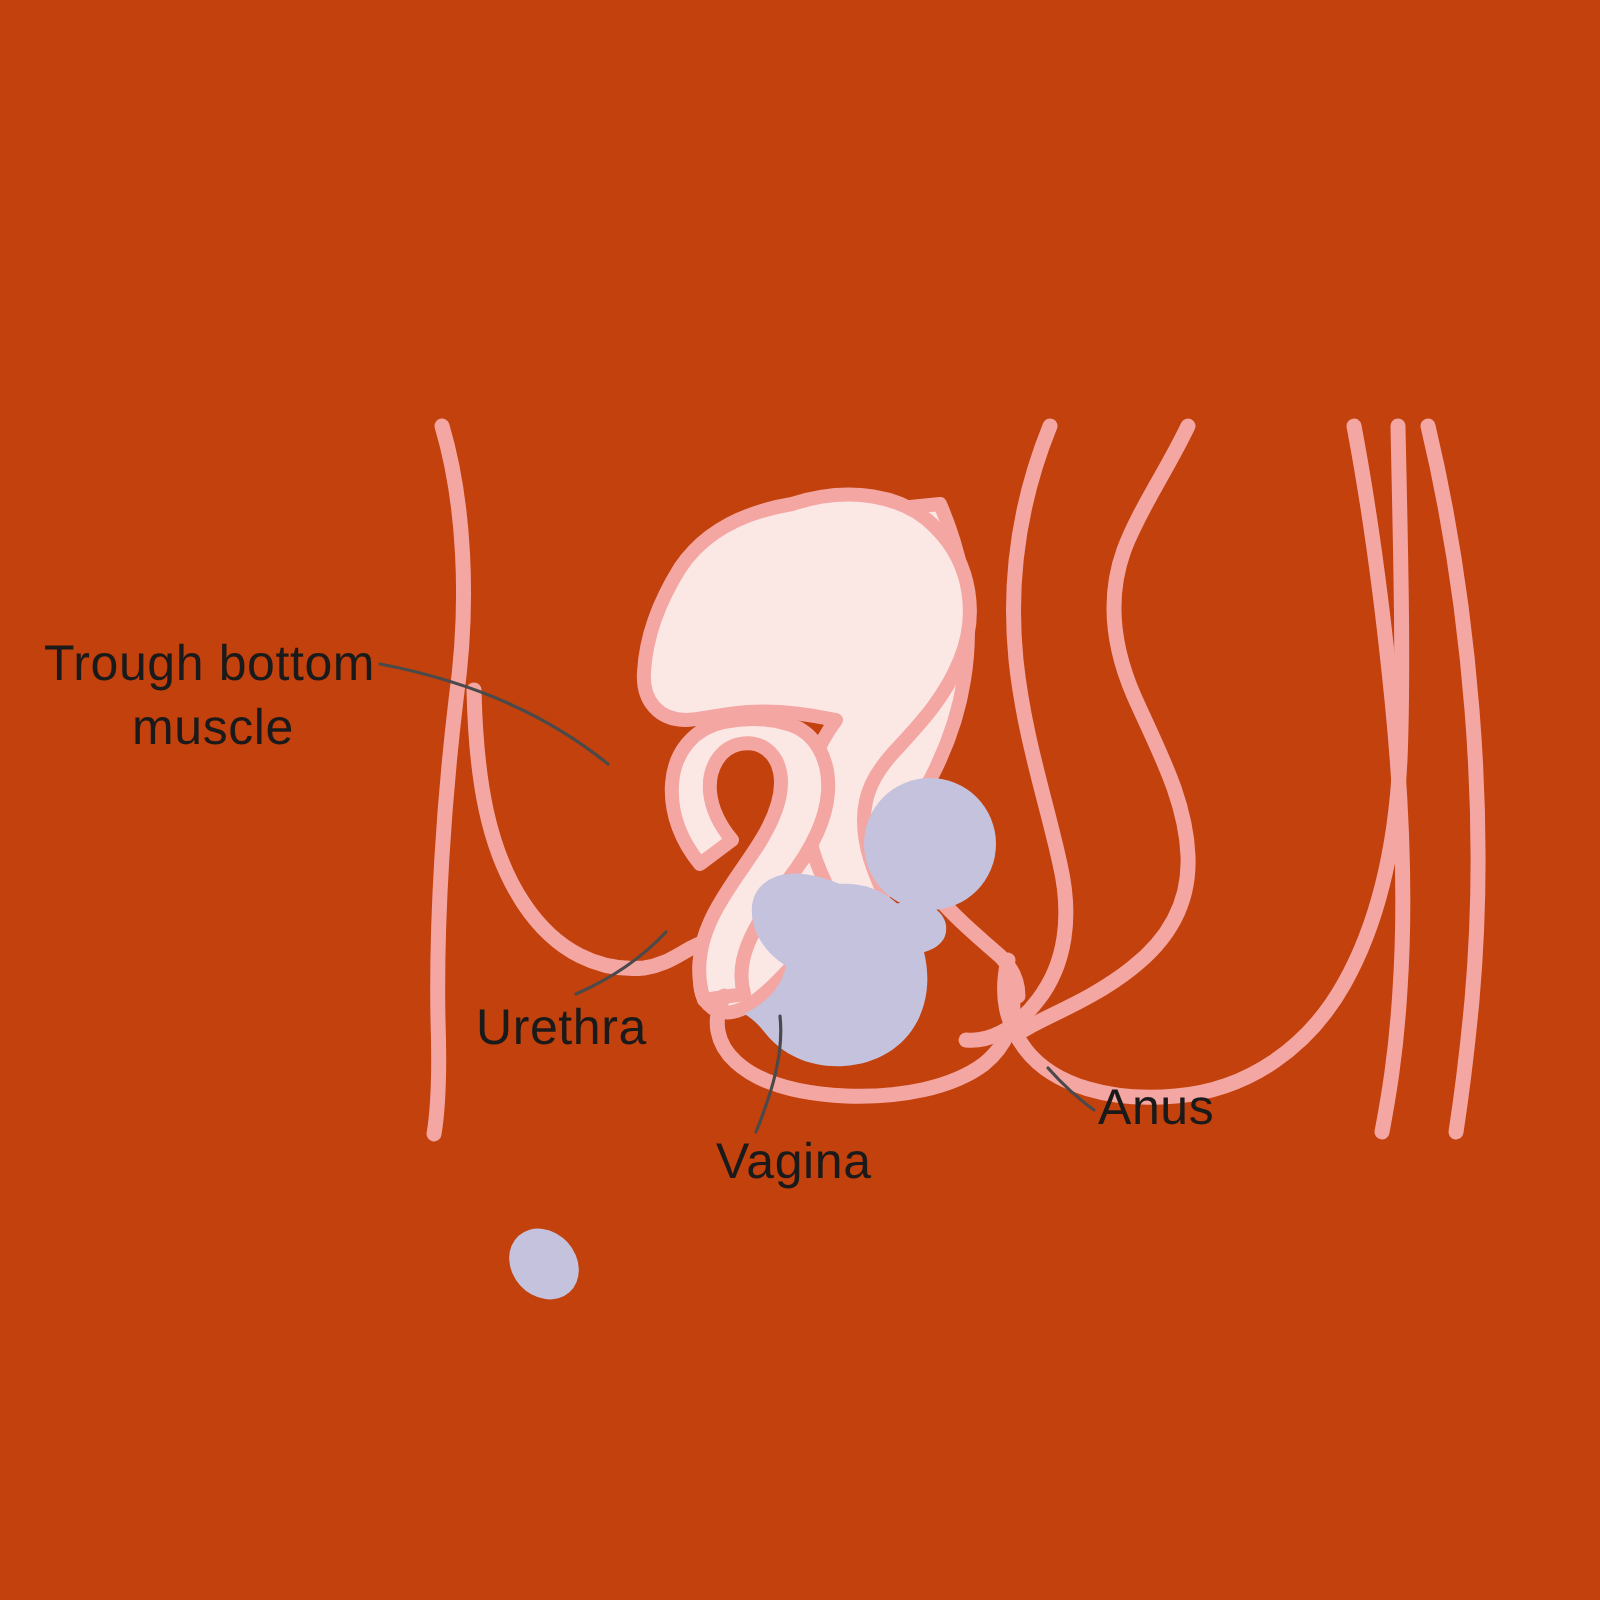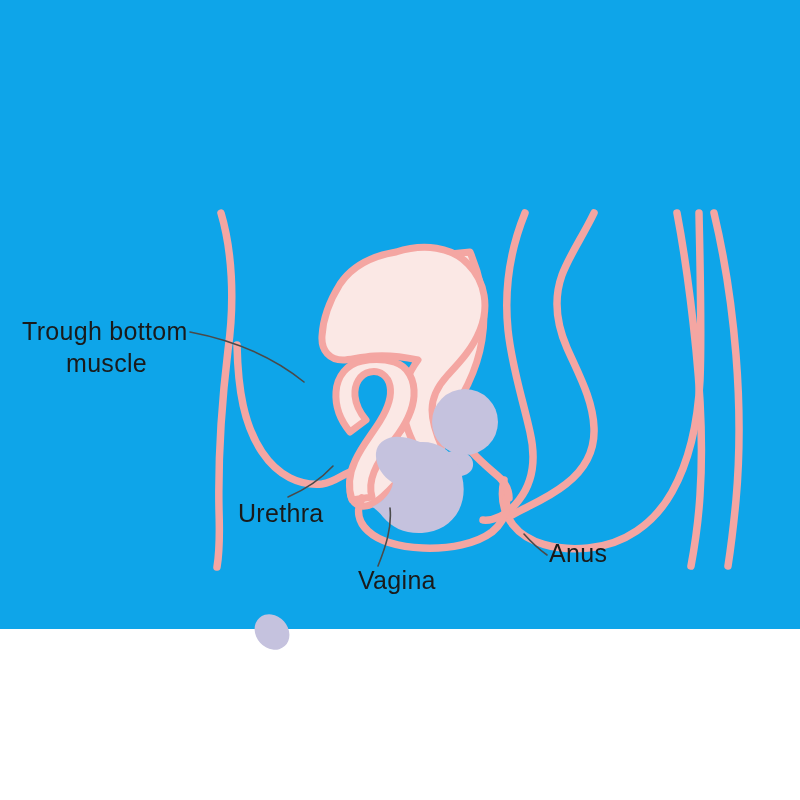--- a/index.html
+++ b/index.html
@@ -10,22 +10,22 @@
   }
   body {
     width: 800px;
     height: 800px;
     font-family: "Liberation Sans", sans-serif;
     overflow: hidden;
   }
   #diagram-root {
     position: relative;
     width: 800px;
-    height: 629px;
-    background: #0ea5e9;
+    height: 800px;
+    background: #c2410c;
   }
   #diagram-svg {
     display: block;
     width: 800px;
     height: 800px;
   }
   .label-text {
     font-family: "Liberation Sans", sans-serif;
     font-size: 25px;
     fill: #1a1a1a;

